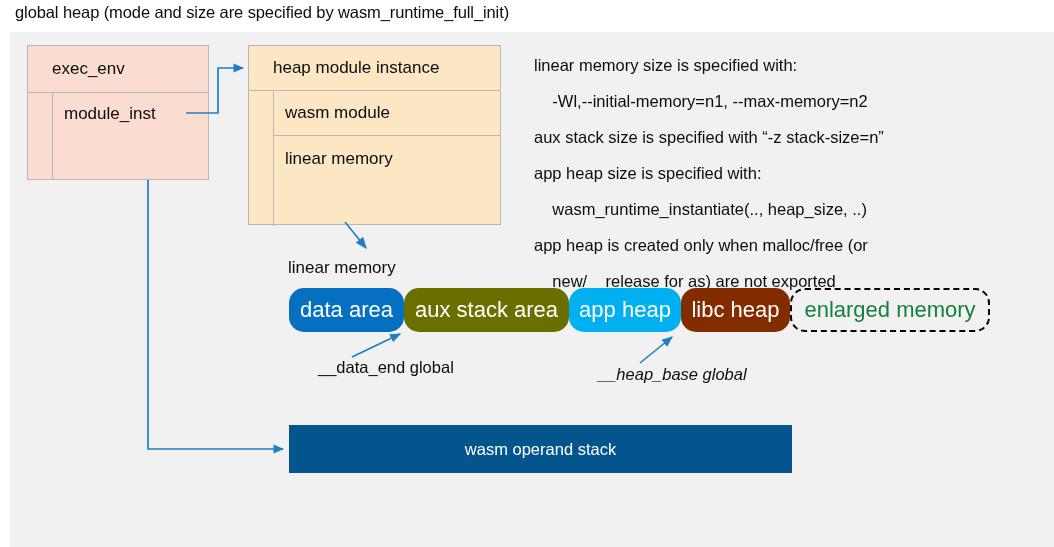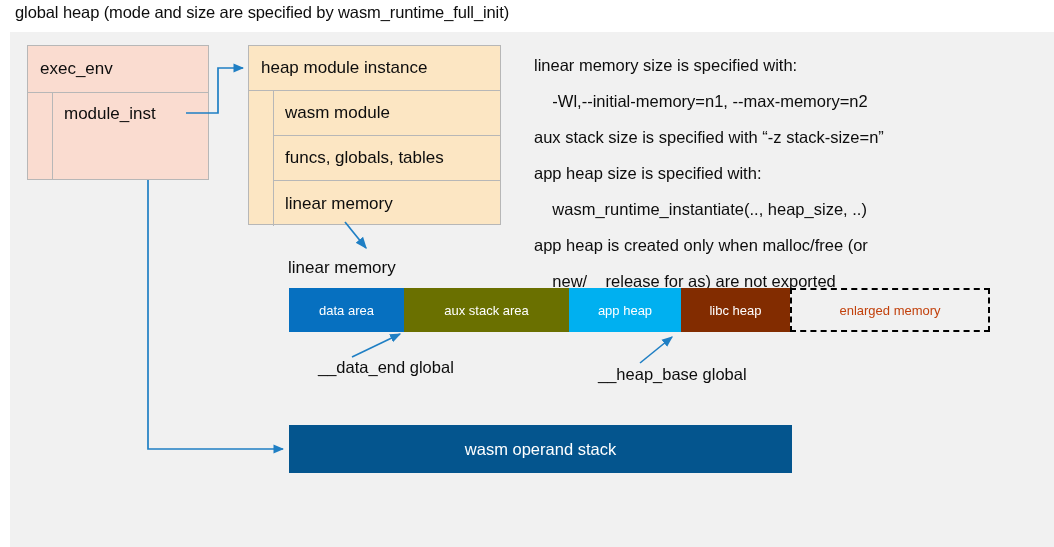--- a/index.html
+++ b/index.html
@@ -41,21 +41,21 @@
     position: absolute;
     box-sizing: border-box;
     border: 1px solid #b7b7b7;
   }
   .struct .hdr {
     box-sizing: border-box;
     width: 100%;
     border-bottom: 1px solid #b7b7b7;
     display: flex;
     align-items: center;
-    padding-left: 12px;
+    padding-left: 24px;
     font-size: 17px;
     color: #0d0d0d;
   }
   .struct .body {
     display: flex;
     width: 100%;
     box-sizing: border-box;
   }
   .struct .gutter {
     box-sizing: border-box;
@@ -124,23 +124,24 @@
     position: absolute;
     left: 289px;
     top: 288px;
     height: 44px;
     display: flex;
   }
   #mem-bar .seg {
     display: flex;
     align-items: center;
     justify-content: center;
-    font-size: 13px;
+    font-size: 22px;
     color: #ffffff;
     box-sizing: border-box;
+    border-radius: 15px;
   }
   #mem-bar .seg.dashed {
     border: 2.5px dashed #000000;
     background: #f1f1f1;
     color: #1f3864;
   }
 
   
   #op-stack {
     position: absolute;
@@ -157,21 +158,21 @@
   }
 
   
   .annot {
     position: absolute;
     font-size: 16.5px;
     color: #0d0d0d;
     white-space: nowrap;
   }
   #annot-data-end  { left: 318px; top: 358px; }
-  #annot-heap-base { left: 598px; top: 365px; }
+  #annot-heap-base { left: 598px; top: 365px; font-style: italic; }
   #annot-exported  { left: 302px; top: 387px; }
 
   
   #bottom-note {
     position: absolute;
     left: 188px;
     top: 481px;
     font-size: 16.5px;
     line-height: 25px;
     color: #0d0d0d;
@@ -204,41 +205,40 @@
       </div>
     </div>
   </div>
 
   <div id="module-inst-box" class="struct">
     <div class="hdr">heap module instance</div>
     <div class="body">
       <div class="gutter"></div>
       <div class="rows">
         <div class="row">wasm module</div>
-        <div class="row">funcs, globals, tables</div>
         <div class="row">linear memory</div>
       </div>
     </div>
   </div>
 
   <div id="notes">linear memory size is specified with:
     -Wl,--initial-memory=n1, --max-memory=n2
 aux stack size is specified with “-z stack-size=n”
 app heap size is specified with:
     wasm_runtime_instantiate(.., heap_size, ..)
 app heap is created only when malloc/free (or
 __new/__release for as) are not exported</div>
 
   <div id="lm-caption">linear memory</div>
   <div id="mem-bar">
       <div class="seg" style="width: 115px; background: rgb(6, 112, 192); color: rgb(255, 255, 255);">data area</div>
       <div class="seg" style="width: 165px; background: rgb(106, 112, 0); color: rgb(255, 255, 255);">aux stack area</div>
       <div class="seg" style="width: 112px; background: rgb(0, 176, 240); color: rgb(255, 255, 255);">app heap</div>
       <div class="seg" style="width: 109px; background: rgb(130, 44, 0); color: rgb(255, 255, 255);">libc heap</div>
-      <div class="seg dashed" style="width: 200px; color: #c2410c;">enlarged memory</div>
+      <div class="seg dashed" style="width: 200px; color: #15803d;">enlarged memory</div>
     </div>
 
   <div class="annot" id="annot-data-end">__data_end global</div>
   <div class="annot" id="annot-heap-base">__heap_base global</div>
 
   <div id="op-stack">wasm operand stack</div>
 
 
   <svg id="connectors" viewBox="0 0 1054 547">
     <defs>

